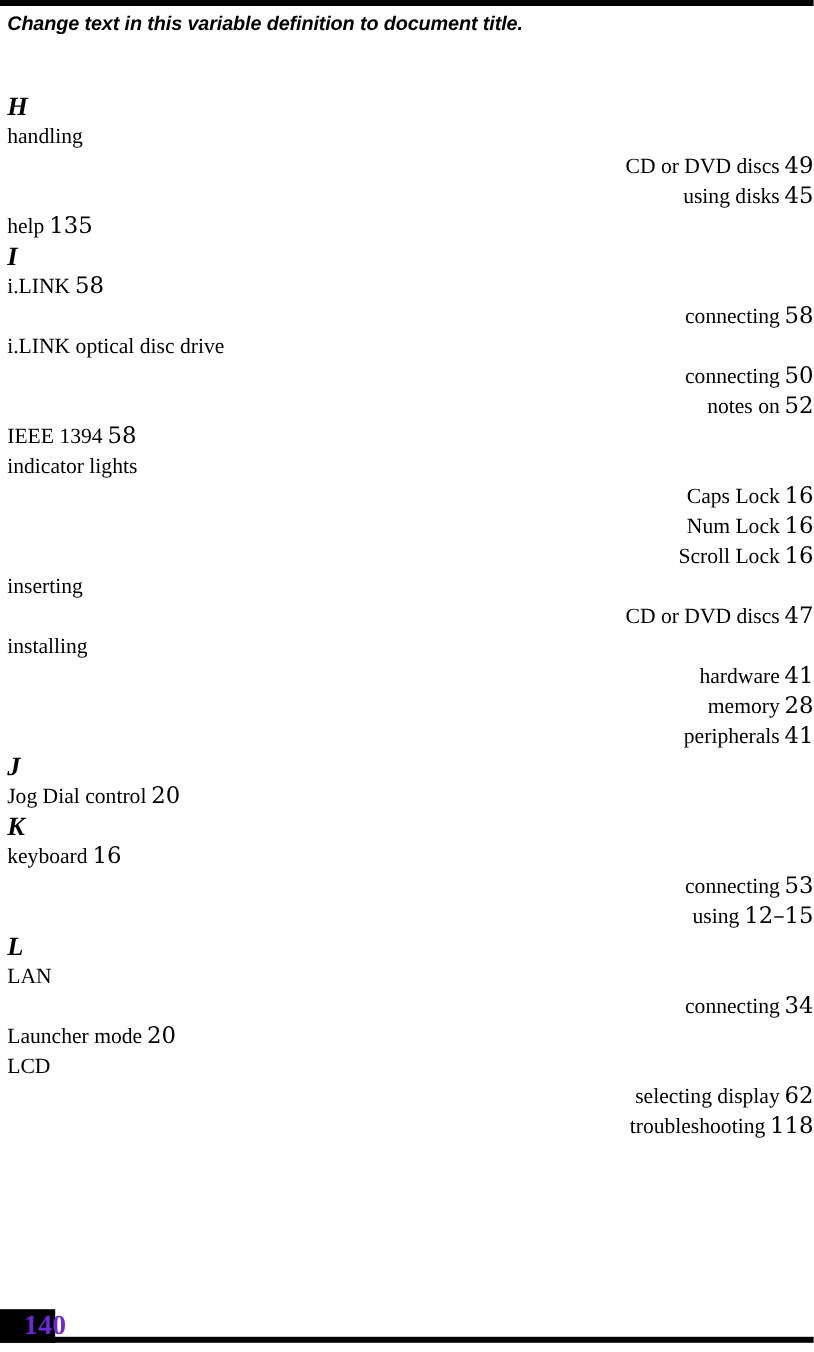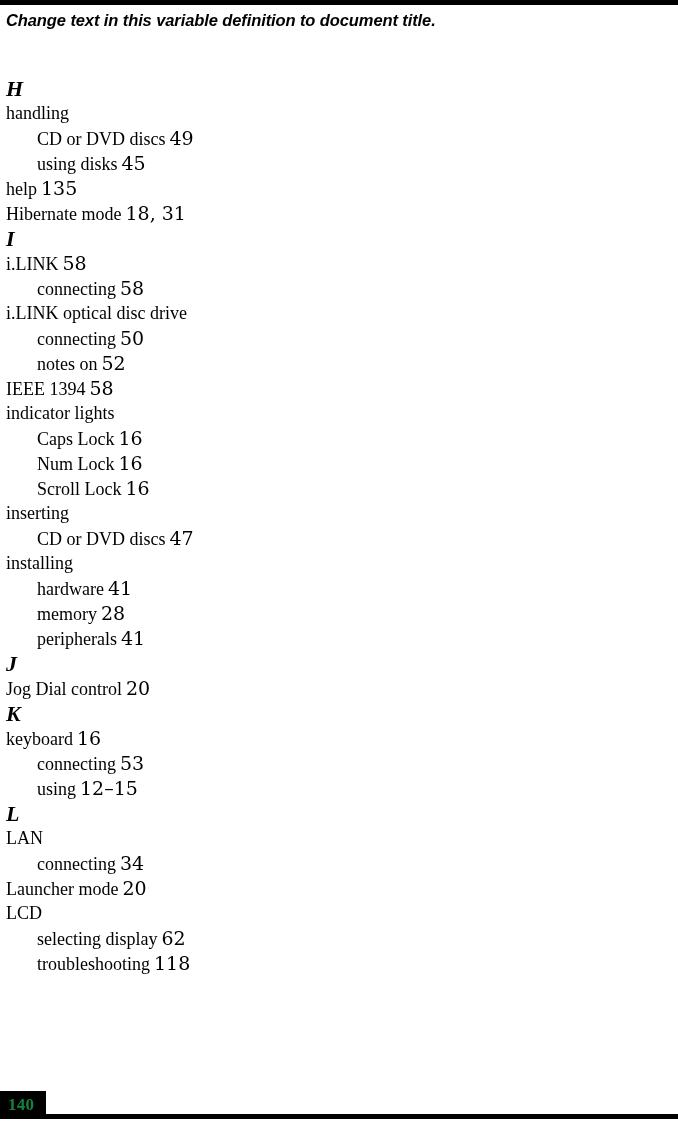--- a/index.html
+++ b/index.html
@@ -69,20 +69,21 @@
   .entry {
     margin: 0;
     padding: 0 0 0 6px;
     font-size: 18px;
     line-height: 25px;
     height: 25px;
     white-space: nowrap;
   }
   .entry.sub {
     padding-left: 37px;
+    text-align: right;
   }
 
   .entry-label {
     font-family: "Liberation Serif", serif;
     font-size: 18px;
   }
   .entry-pages {
     font-family: "DejaVu Serif", serif;
     font-size: 19px;
     font-weight: normal;
@@ -101,46 +102,45 @@
   .footer-page-box {
     position: absolute;
     left: 0;
     bottom: 8px;
     width: 46px;
     height: 28px;
     background: #000000;
   }
   .footer-page-number {
     position: absolute;
-    left: 8px;
+    left: 20px;
     bottom: 14px;
-    color: #15803d;
+    color: #6d28d9;
     font-family: "Liberation Serif", serif;
     font-weight: bold;
-    font-size: 17px;
+    font-size: 23px;
     line-height: 17px;
     letter-spacing: 0.3px;
   }
 </style>
 </head>
 <body>
 
 <div class="page">
 
   <div class="header-rule"></div>
 
   <div class="header-text">Change text in this variable definition to document title.</div>
 
   <div class="index-body">
       <div class="section-letter">H</div>
       <div class="entry"><span class="entry-label">handling</span></div>
       <div class="entry sub"><span class="entry-label">CD or DVD discs</span><span class="entry-pages">49</span></div>
       <div class="entry sub"><span class="entry-label">using disks</span><span class="entry-pages">45</span></div>
       <div class="entry"><span class="entry-label">help</span><span class="entry-pages">135</span></div>
-      <div class="entry"><span class="entry-label">Hibernate mode</span><span class="entry-pages">18, 31</span></div>
       <div class="section-letter">I</div>
       <div class="entry"><span class="entry-label">i.LINK</span><span class="entry-pages">58</span></div>
       <div class="entry sub"><span class="entry-label">connecting</span><span class="entry-pages">58</span></div>
       <div class="entry"><span class="entry-label">i.LINK optical disc drive</span></div>
       <div class="entry sub"><span class="entry-label">connecting</span><span class="entry-pages">50</span></div>
       <div class="entry sub"><span class="entry-label">notes on</span><span class="entry-pages">52</span></div>
       <div class="entry"><span class="entry-label">IEEE 1394</span><span class="entry-pages">58</span></div>
       <div class="entry"><span class="entry-label">indicator lights</span></div>
       <div class="entry sub"><span class="entry-label">Caps Lock</span><span class="entry-pages">16</span></div>
       <div class="entry sub"><span class="entry-label">Num Lock</span><span class="entry-pages">16</span></div>

